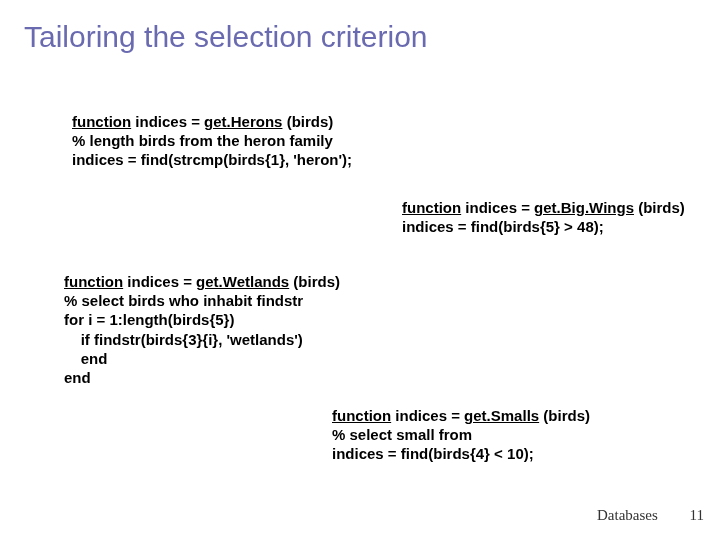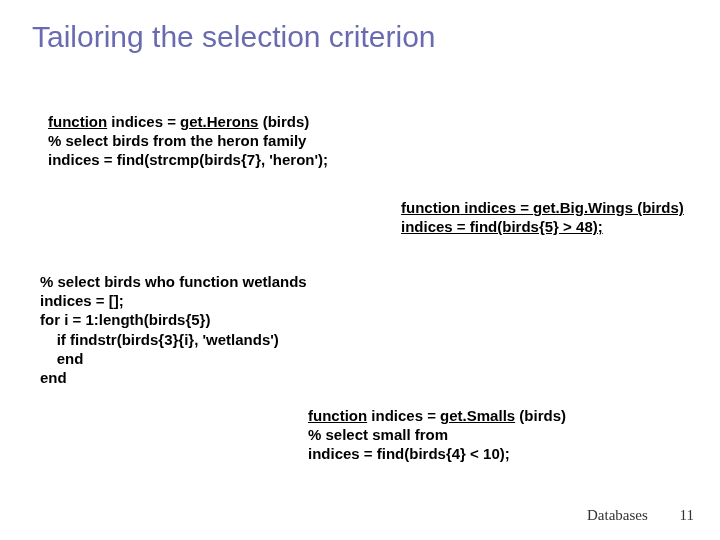--- a/index.html
+++ b/index.html
@@ -6,81 +6,82 @@
     margin: 0;
     padding: 0;
     width: 720px;
     height: 540px;
     background: #fff;
     font-family: Georgia, 'Times New Roman', serif;
     position: relative;
     overflow: hidden;
   }
   .slide {
-    padding: 20px 36px 0 32px;
+    padding: 20px 36px 0 24px;
     position: relative;
     width: 100%;
     height: 100%;
     box-sizing: border-box;
   }
   .title {
     font-size: 30px;
     color: #6a6ab0;
     font-family: 'Comic Sans MS', 'Chalkboard SE', cursive, sans-serif;
     font-weight: normal;
     margin-bottom: 28px;
   }
   .code-block {
     font-family: 'Trebuchet MS', Verdana, sans-serif;
     font-size: 15px;
     line-height: 1.28;
     color: #000;
     font-weight: bold;
     position: absolute;
     white-space: nowrap;
+    margin-left: 24px;
   }
   .cb1 { left: 48px; top: 112px; }
-  .cb2 { left: 401px; top: 198px; text-decoration: underline; }
+  .cb2 { left: 378px; top: 198px; }
   .cb3 { left: 40px; top: 272px; }
   .cb4 { left: 308px; top: 406px; }
   .fn-kw { text-decoration: underline; }
   .fn-name { text-decoration: underline; }
   .footer {
     position: absolute;
     bottom: 16px;
-    right: 26px;
+    right: 16px;
     font-family: Georgia, serif;
     font-size: 15px;
     color: #333;
   }
   .footer .pageno {
     display: inline-block;
     margin-left: 28px;
   }
 </style>
 </head>
 <body>
 
 <div class="slide">
   <div class="title">Tailoring the selection criterion</div>
 
   <div class="code-block cb1">
     <div><span class="fn-kw">function</span><span> indices = </span><span class="fn-name">get.Herons</span><span> (birds)</span></div>
-    <div>% select birds from the heron family</div>
-    <div>indices = find(strcmp(birds{7}, 'heron');</div>
+    <div>% length birds from the heron family</div>
+    <div>indices = find(strcmp(birds{1}, 'heron');</div>
   </div>
 
   <div class="code-block cb2">
     <div><span class="fn-kw">function</span><span> indices = </span><span class="fn-name">get.Big.Wings</span><span> (birds)</span></div>
     <div>indices = find(birds{5} &gt; 48);</div>
   </div>
 
   <div class="code-block cb3">
-    <div>% select birds who function wetlands</div>
-    <div>indices = [];</div>
+    <div><span class="fn-kw">function</span><span> indices = </span><span class="fn-name">get.Wetlands</span><span> (birds)</span></div>
+    <div>% select birds who inhabit findstr</div>
     <div>for i = 1:length(birds{5})</div>
     <div>&nbsp;&nbsp;&nbsp;&nbsp;if findstr(birds{3}{i}, 'wetlands')</div>
     <div>&nbsp;&nbsp;&nbsp;&nbsp;end</div>
     <div>end</div>
   </div>
 
   <div class="code-block cb4">
     <div><span class="fn-kw">function</span><span> indices = </span><span class="fn-name">get.Smalls</span><span> (birds)</span></div>
     <div>% select small from</div>
     <div>indices = find(birds{4} &lt; 10);</div>

